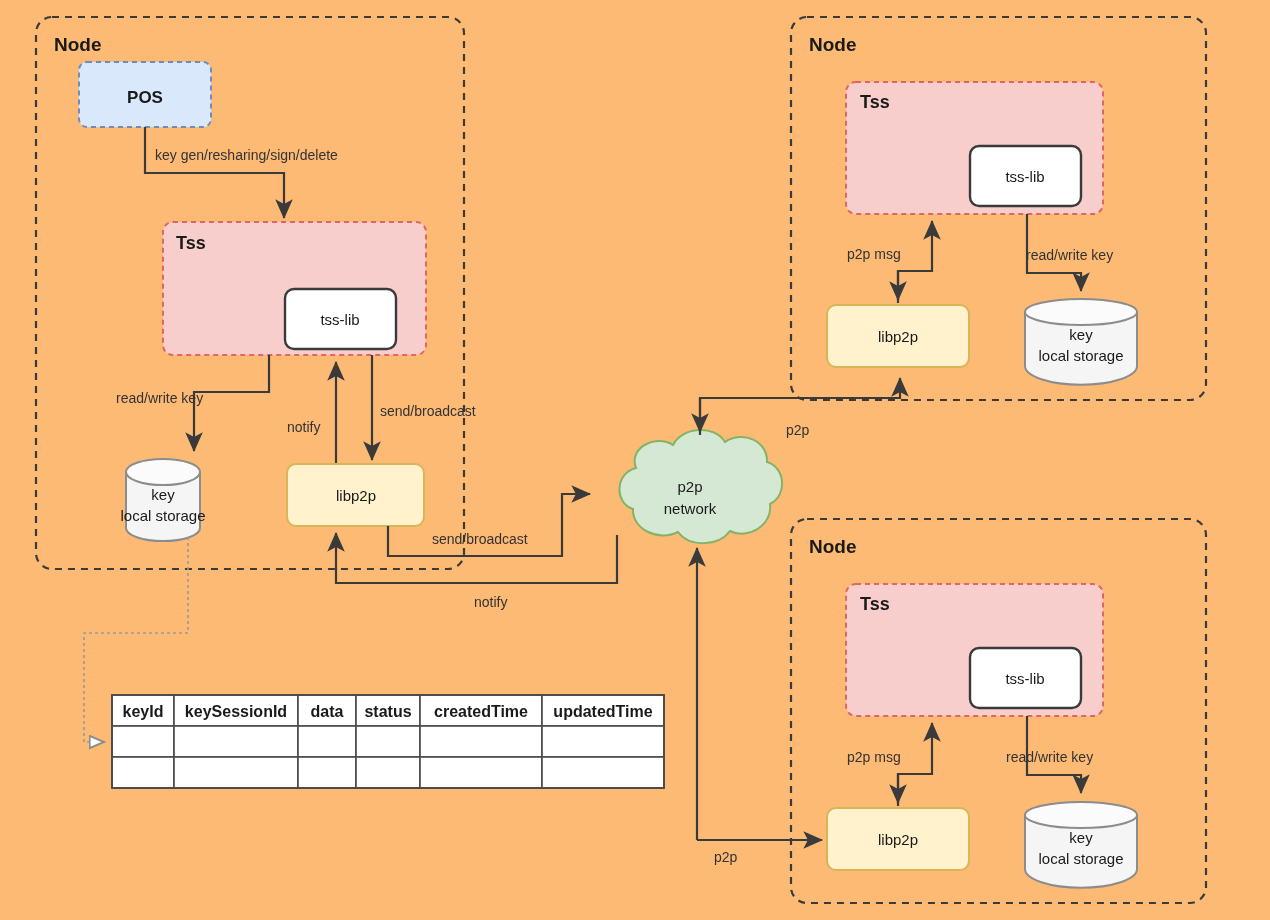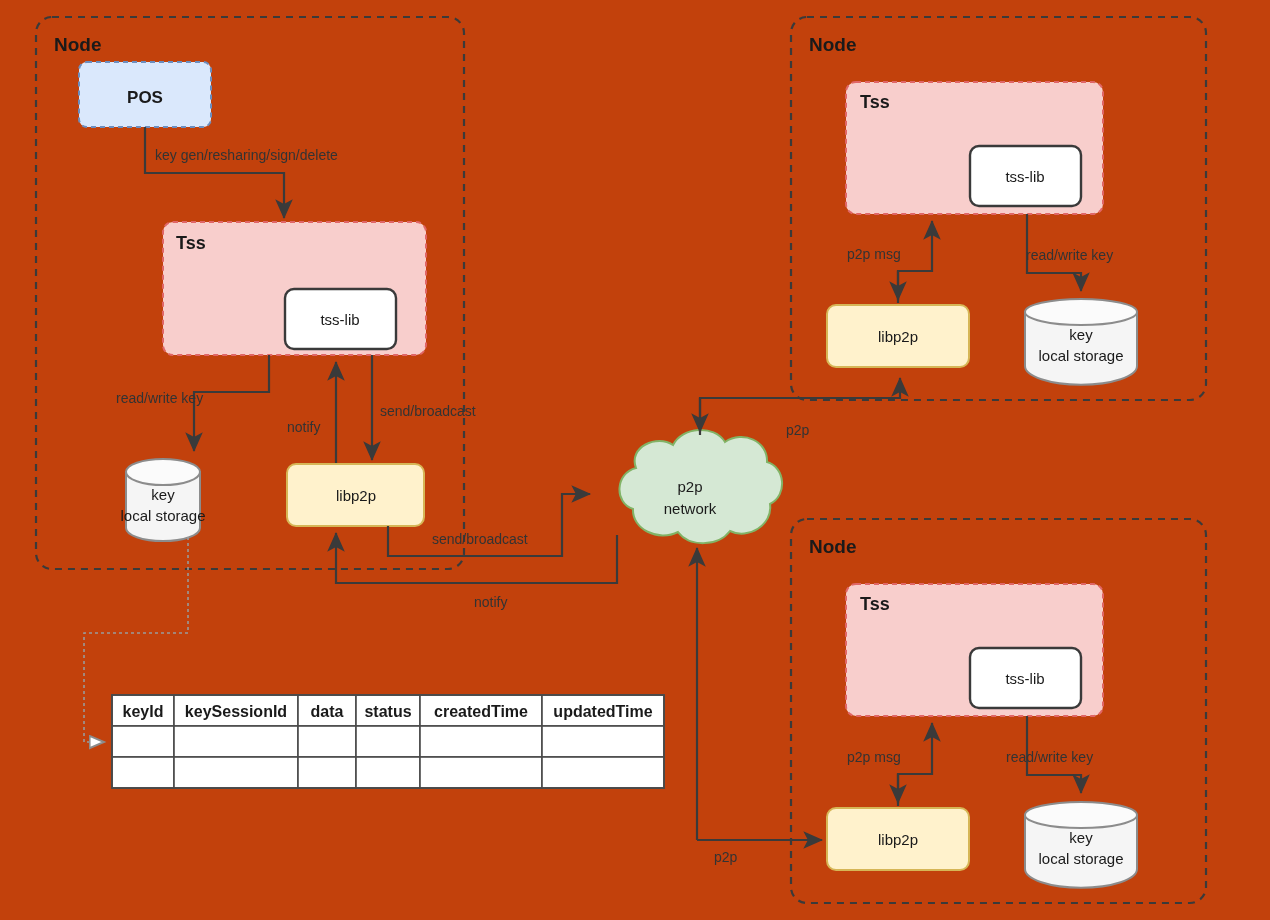--- a/index.html
+++ b/index.html
@@ -7,21 +7,21 @@
     padding: 0;
     background: #ffffff;
   }
   body {
     font-family: "Liberation Sans", sans-serif;
   }
   #diagram-root {
     position: relative;
     width: 1270px;
     height: 920px;
-    background: #c2410c;
+    background: #fdba74;
     overflow: hidden;
   }
   svg.canvas {
     position: absolute;
     top: 0;
     left: 0;
     width: 1270px;
     height: 920px;
   }
   text {

